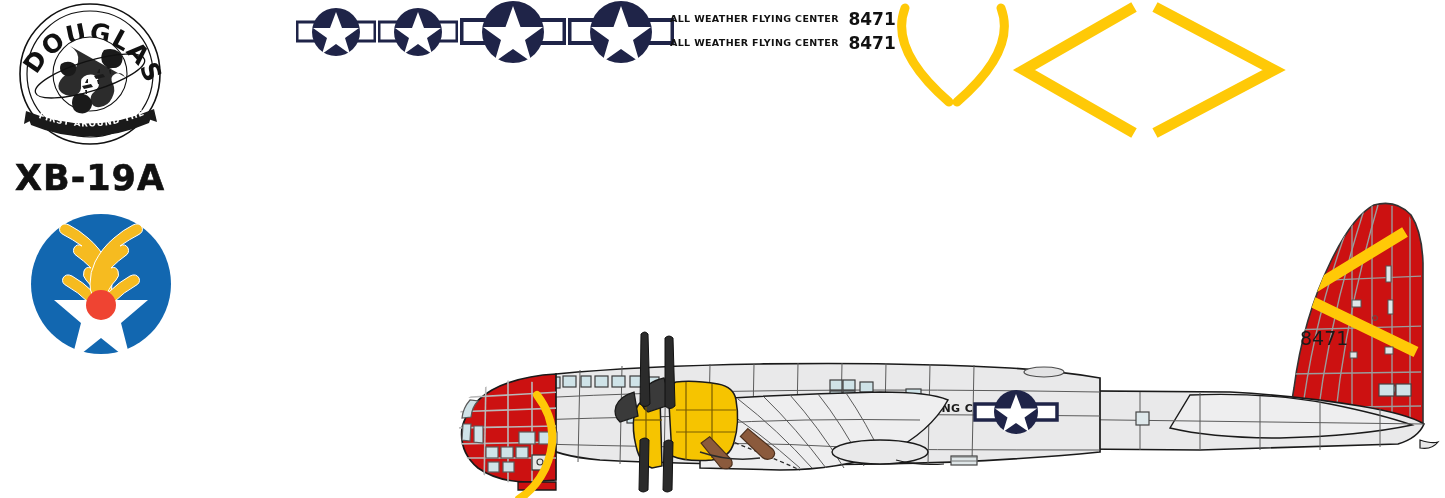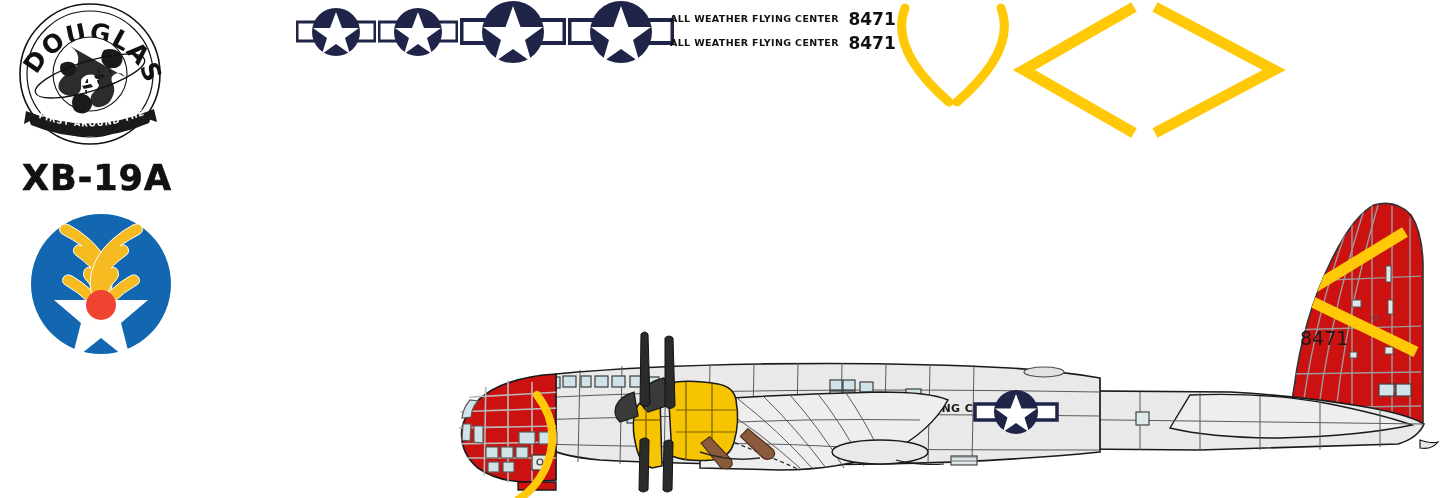--- a/index.html
+++ b/index.html
@@ -8,21 +8,21 @@
     font-family:"Liberation Sans", sans-serif;
     background:#ffffff;
   }
   .sheet{position:absolute;left:0;top:0;width:1445px;height:498px;}
 
   
   #douglas-logo{position:absolute;left:8px;top:2px;width:164px;height:152px;}
   #douglas-logo svg{display:block;}
   #model-name{
     position:absolute;left:8px;top:155px;width:164px;height:46px;
-    text-align:right;
+    text-align:center;
     font-family:"DejaVu Sans", sans-serif;
     font-weight:bold;font-size:35px;line-height:46px;letter-spacing:1px;
     color:#111111;
     -webkit-text-stroke:0.6px #111;
   }
 
   
   #usaaf-emblem{position:absolute;left:30px;top:204px;width:142px;height:160px;}
 
   

